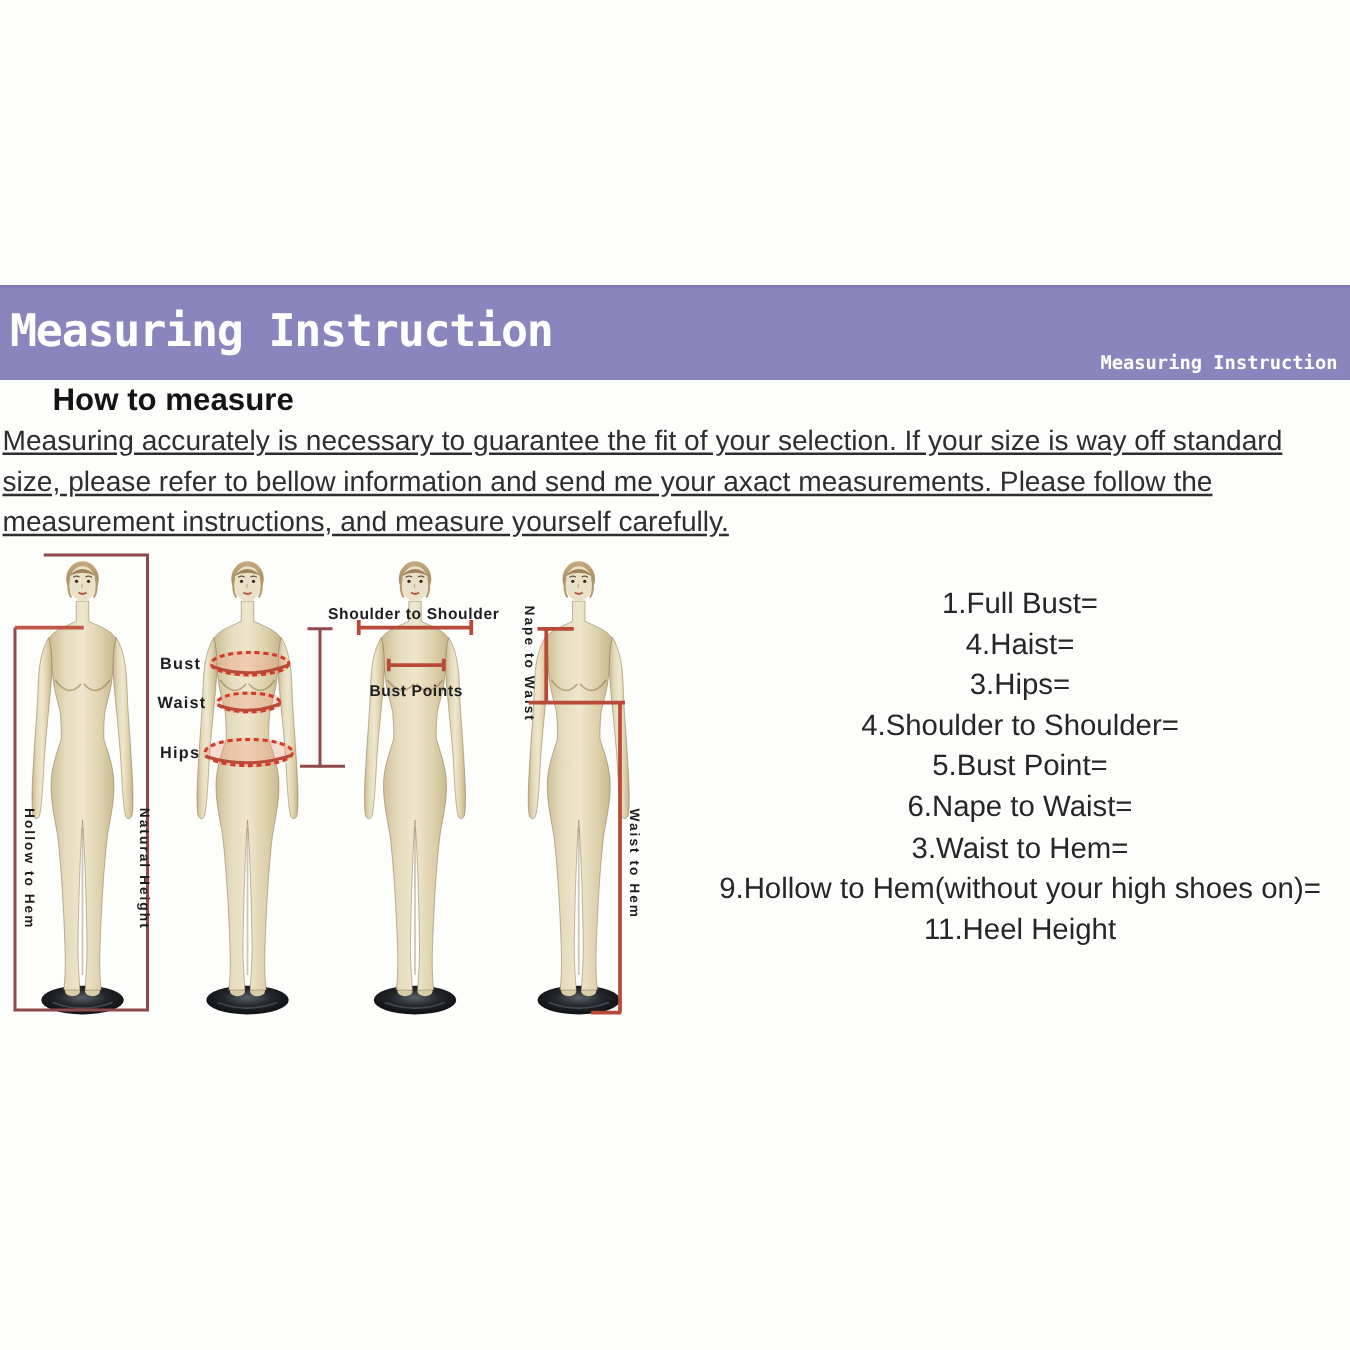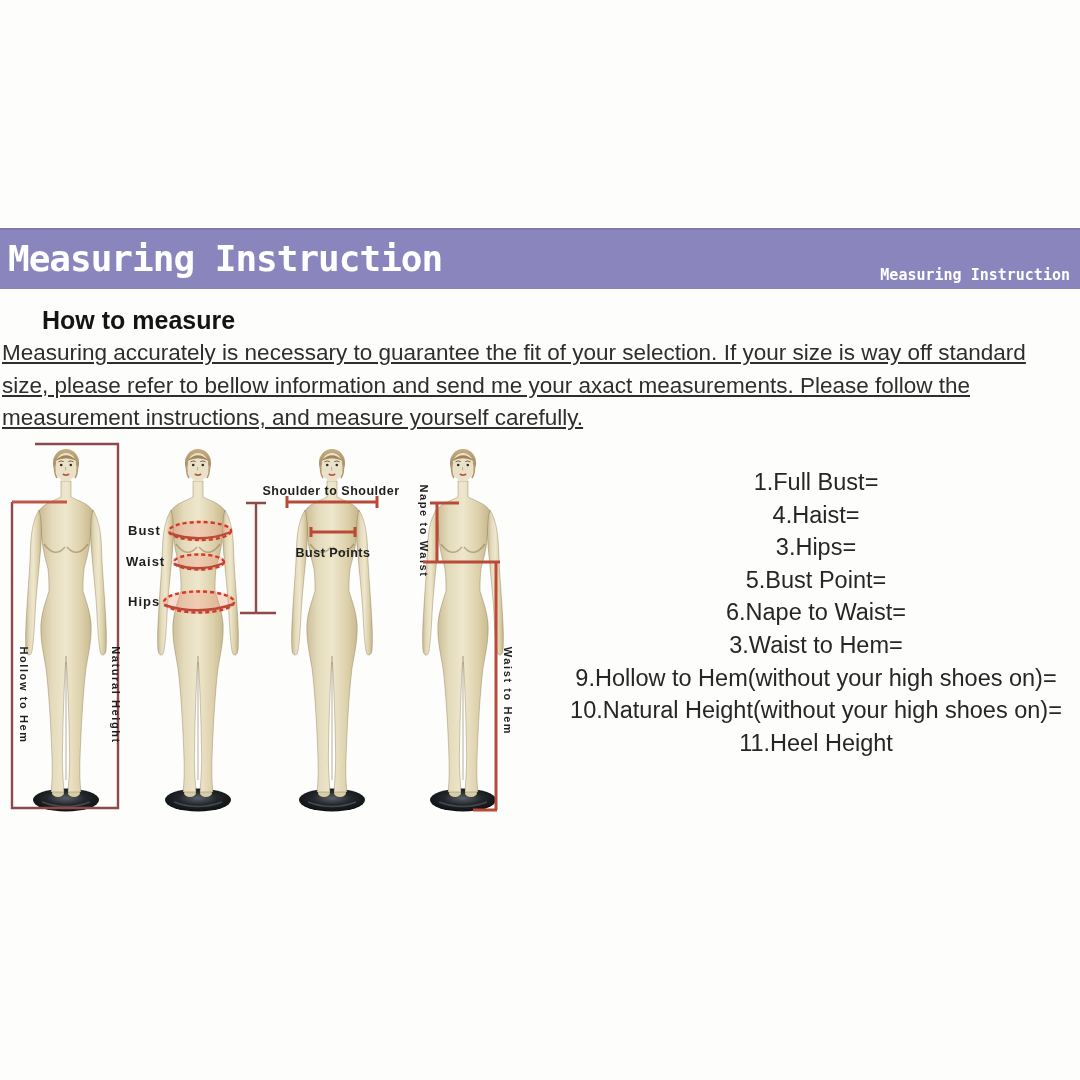--- a/index.html
+++ b/index.html
@@ -14,21 +14,21 @@
   *{margin:0;padding:0;box-sizing:border-box;}
   html,body{background:#ffffff;}
   .canvas{
     position:relative;width:1080px;height:1080px;
     background:var(--page-bg);
     font-family:"Liberation Sans",sans-serif;
     overflow:hidden;
   }
   
   .header-bar{
-    position:absolute;left:0;top:228px;width:1080px;height:61px;
+    position:absolute;left:0;top:228px;width:1080px;height:76px;
     background:var(--bar-purple);
     border-top:2px solid #7d77ae;
   }
   .header-title{
     position:absolute;left:8px;top:50%;transform:translateY(-54%);
     font-family:"DejaVu Sans Mono",monospace;
     font-weight:bold;font-size:36px;letter-spacing:-1px;
     color:var(--bar-text);white-space:nowrap;
   }
   .header-watermark{
@@ -197,21 +197,21 @@
     <path d="M 430,73 H 459 M 437,73 V 132" class="line-red"></path>
     <path d="M 423,132 H 500" class="line-red"></path>
     <path d="M 496,132 V 380 M 473,380 H 497" class="line-red"></path>
     <text x="504" y="261" text-anchor="middle" transform="rotate(90 504 261)" class="ann-label ann-label-v">Waist to Hem</text>
   </svg>
 
   <div class="measure-list">
     <div>1.Full Bust=</div>
     <div>4.Haist=</div>
     <div>3.Hips=</div>
+    <div>4.Shoulder to Shoulder=</div>
     <div>5.Bust Point=</div>
     <div>6.Nape to Waist=</div>
     <div>3.Waist to Hem=</div>
     <div>9.Hollow to Hem(without your high shoes on)=</div>
-    <div>10.Natural Height(without your high shoes on)=</div>
     <div>11.Heel Height</div>
   </div>
 
 </div>
 
 </body></html>

